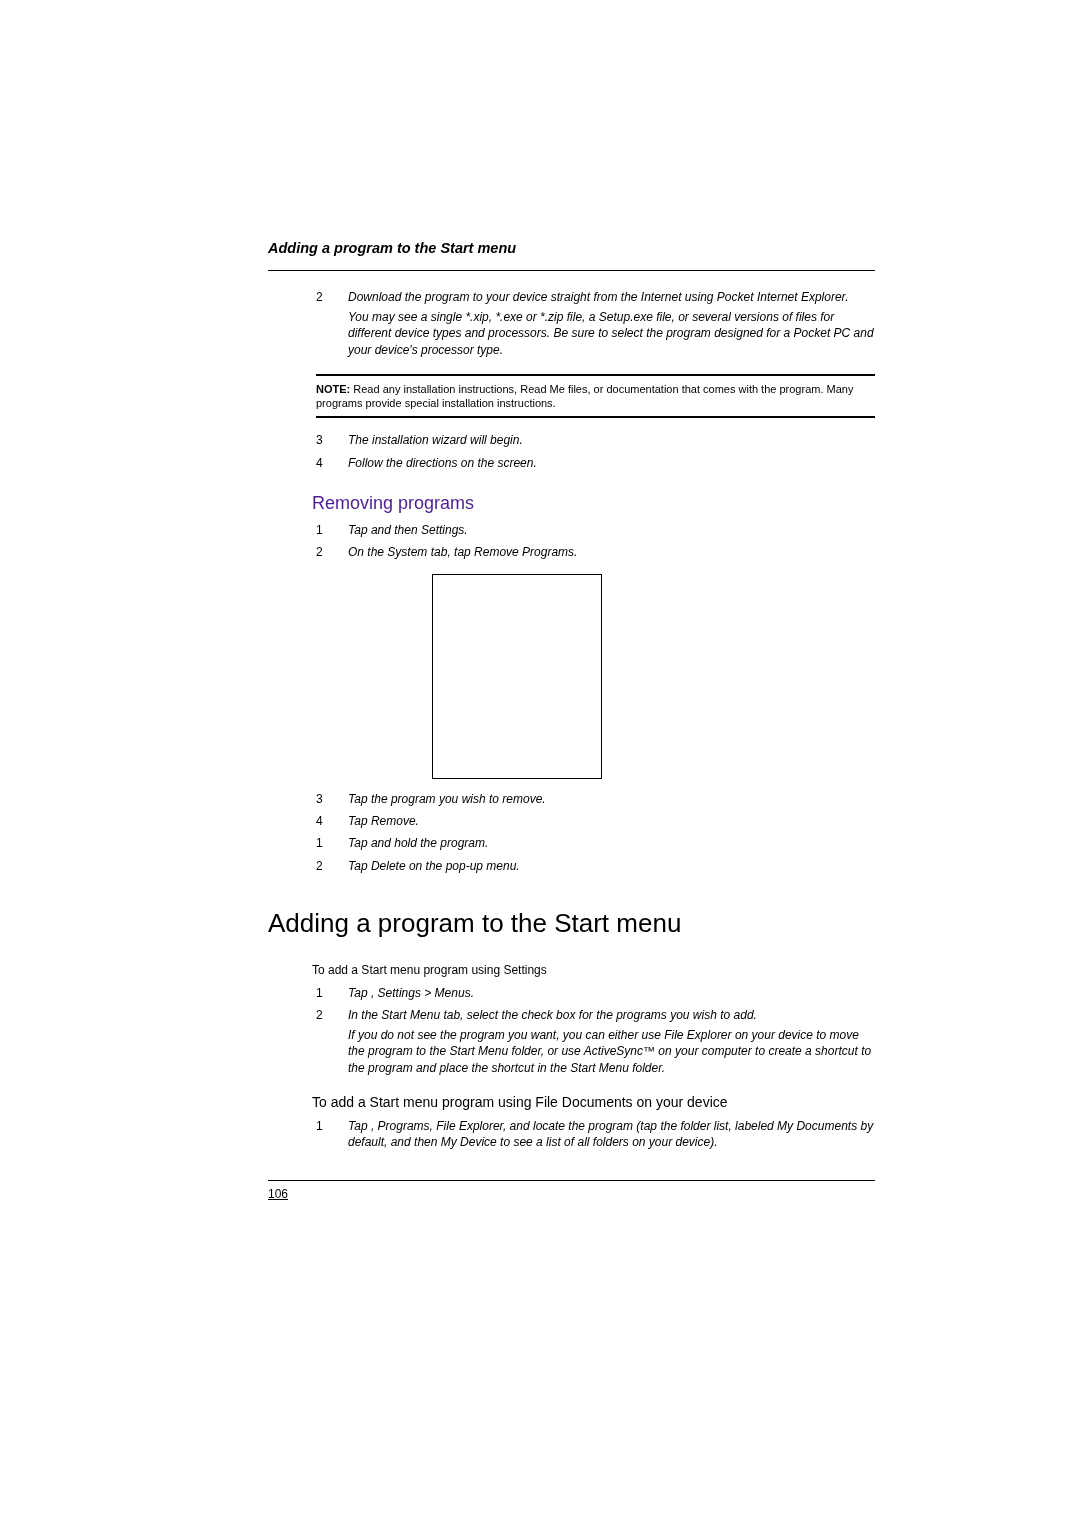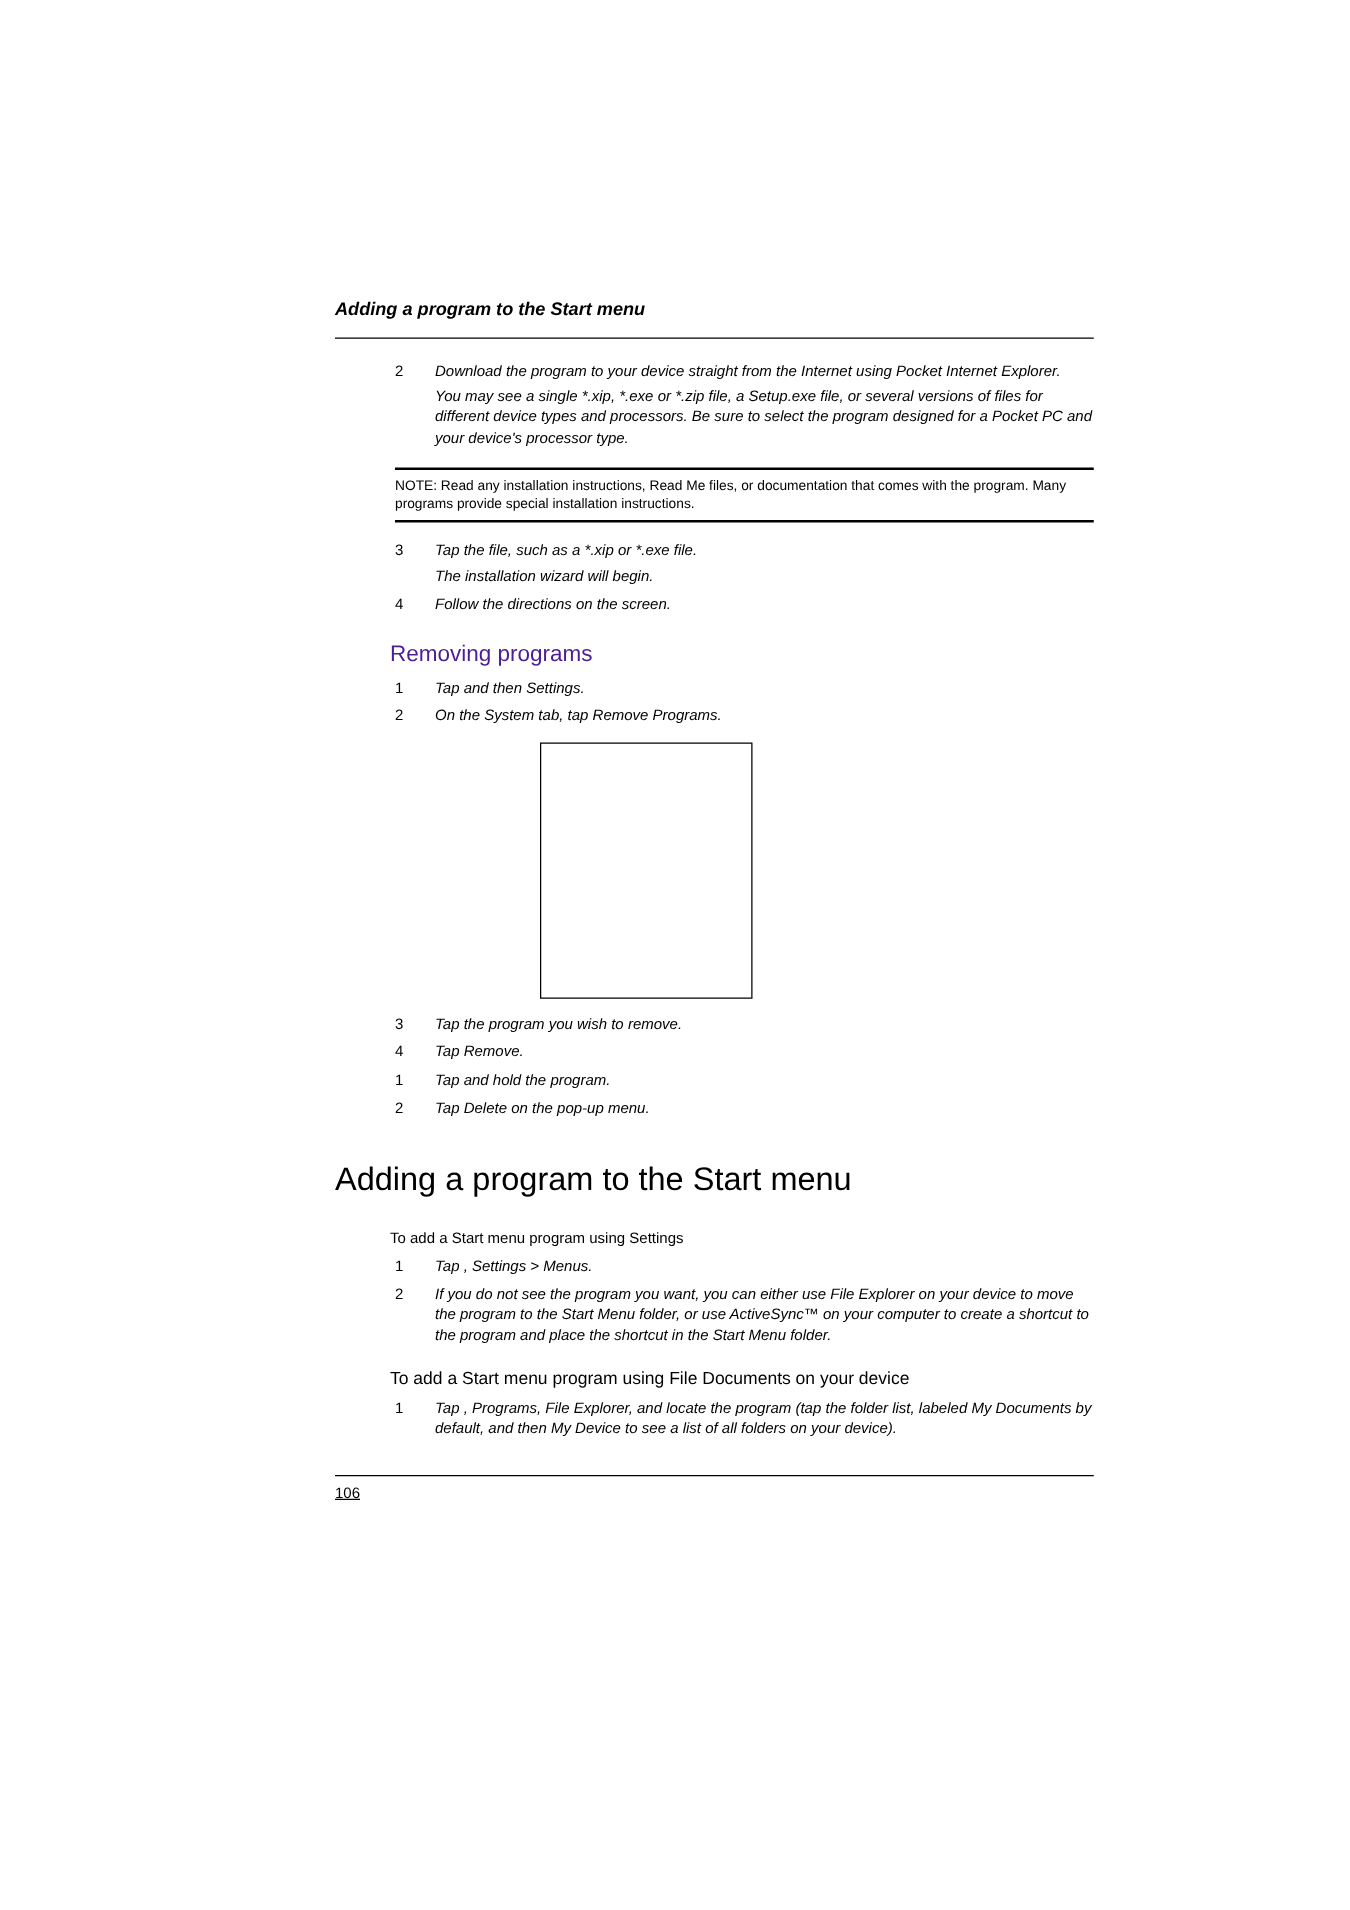--- a/index.html
+++ b/index.html
@@ -55,21 +55,21 @@
   }
   .note-box {
     border-top: 2.5px solid #000;
     border-bottom: 2.5px solid #000;
     font-size: 11px;
     line-height: 1.3;
     padding: 6px 0;
     margin: 12px 0 14px 0;
   }
   .note-label {
-    font-weight: normal;
+    font-weight: bold;
     text-align: center;
   }
   .h3 {
     font-size: 18px;
     color: #4c1d95;
     margin: 18px 0 8px -4px;
   }
   .h1 {
     font-size: 26px;
     margin: 30px 0 14px -48px;
@@ -126,21 +126,20 @@
       </div>
     </div>
 
     <div class="note-box">
       <span class="note-label">NOTE:</span><span>   Read any installation instructions, Read Me files, or documentation that comes with the program. Many programs provide special installation instructions.</span>
     </div>
 
     <div class="num-row">
       <div class="num-col">3</div>
       <div class="txt-col">
-        <p>Tap the file, such as a *.xip or *.exe file.</p>
         <p>The installation wizard will begin.</p>
       </div>
     </div>
     <div class="num-row">
       <div class="num-col">4</div>
       <div class="txt-col">
         <p>Follow the directions on the screen.</p>
       </div>
     </div>
 
@@ -194,20 +193,21 @@
 
     <div class="num-row">
       <div class="num-col">1</div>
       <div class="txt-col">
         <p>Tap       , Settings &gt; Menus.</p>
       </div>
     </div>
     <div class="num-row">
       <div class="num-col">2</div>
       <div class="txt-col">
+        <p>In the Start Menu tab, select the check box for the programs you wish to add.</p>
         <p>If you do not see the program you want, you can either use File Explorer on your device to move the program to the Start Menu folder, or use ActiveSync™ on your computer to create a shortcut to the program and place the shortcut in the Start Menu folder.</p>
       </div>
     </div>
 
     <div class="h5">To add a Start menu program using File Documents on your device</div>
 
     <div class="num-row">
       <div class="num-col">1</div>
       <div class="txt-col">
         <p>Tap       , Programs, File Explorer, and locate the program (tap the folder list, labeled My Documents by default, and then My Device to see a list of all folders on your device).</p>

